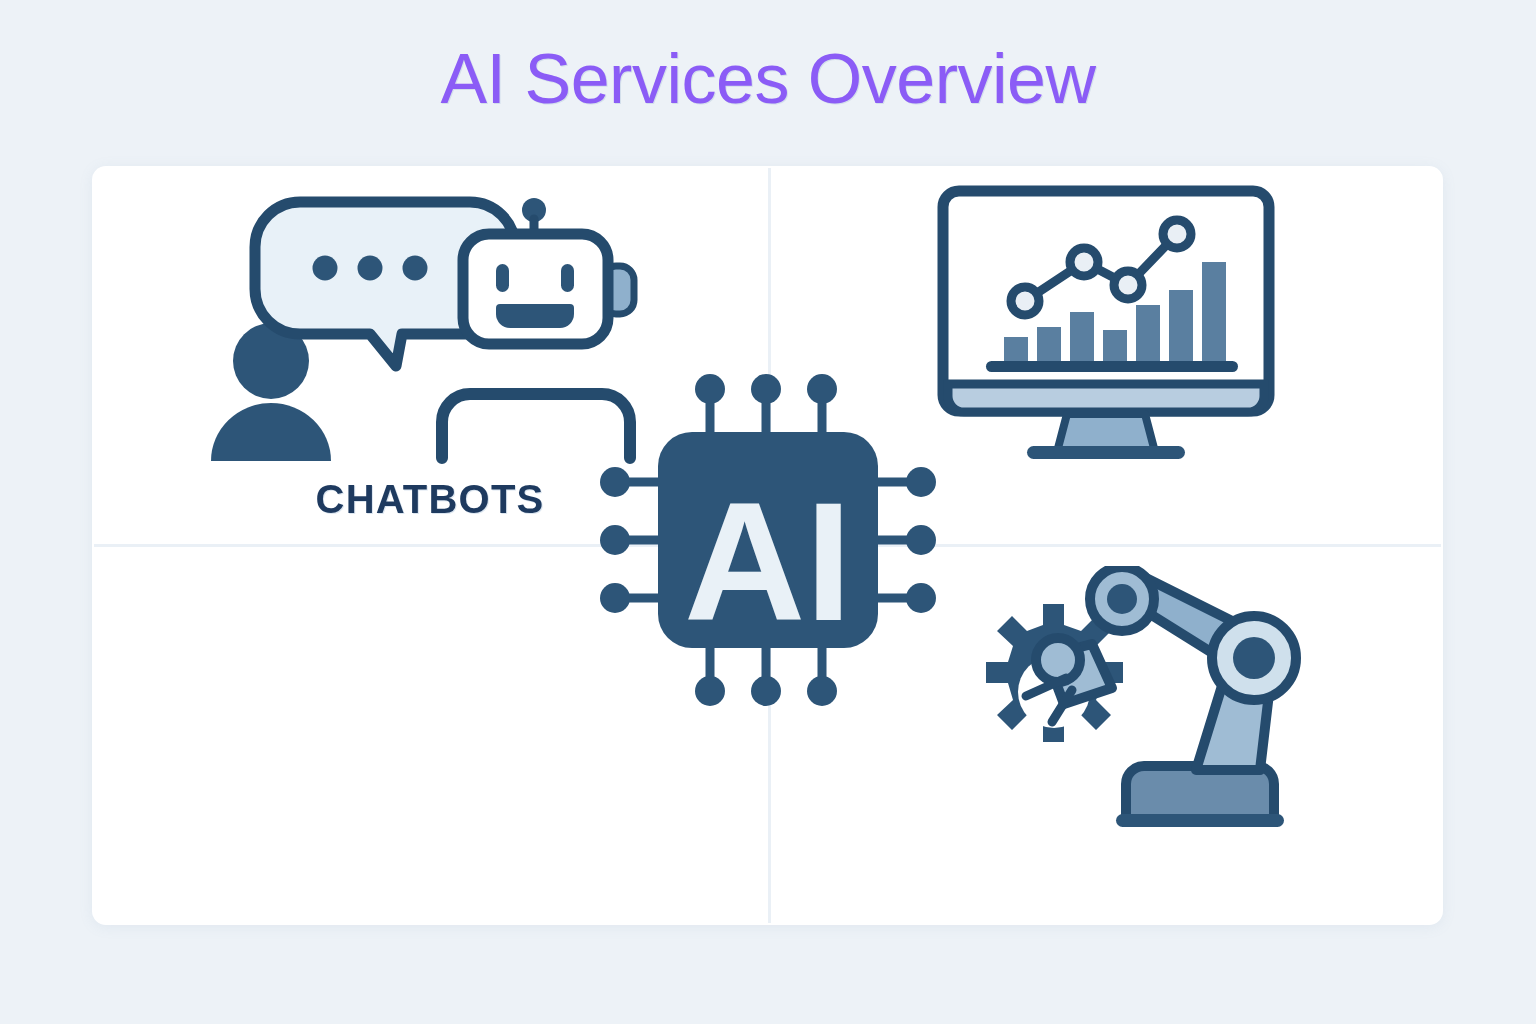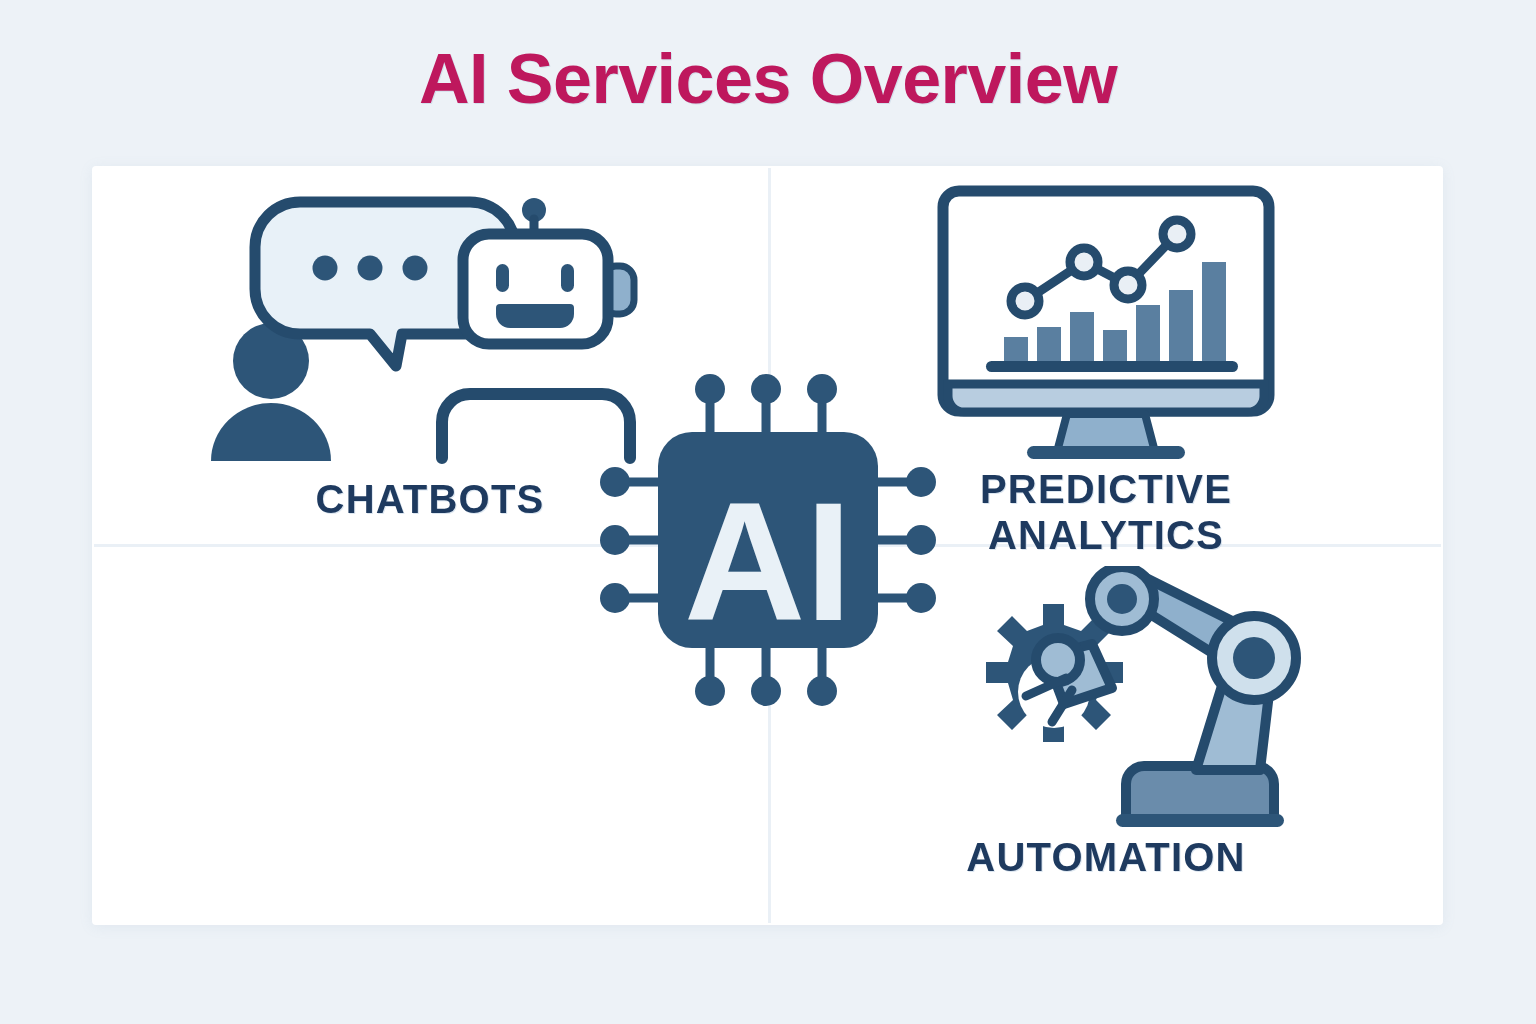--- a/index.html
+++ b/index.html
@@ -16,36 +16,36 @@
   }
 
   
   #page-title {
     position: absolute;
     top: 44px;
     left: 0;
     width: 1536px;
     text-align: center;
     font-size: 70px;
-    font-weight: bold;
+    font-weight: normal;
     letter-spacing: -0.5px;
-    color: #be185d;
+    color: #8b5cf6;
     line-height: 1.0;
     text-shadow: 1px 1px 0 rgba(180,200,220,0.45);
   }
 
   
   #card {
     position: absolute;
     left: 92px;
     top: 166px;
     width: 1351px;
     height: 759px;
     background: #ffffff;
-    border-radius: 4px;
+    border-radius: 14px;
     box-shadow: 0 2px 14px rgba(120,150,180,0.10);
   }
 
   
   .divider-v {
     position: absolute;
     left: 676px;
     top: 2px;
     width: 3px;
     height: 755px;
@@ -181,24 +181,20 @@
         </g>
         <g>
           <polyline points="89,117 148,78 192,101 241,50" fill="none" stroke="#254b6d" stroke-width="9" stroke-linejoin="round"></polyline>
           <circle cx="89" cy="117" r="14" fill="#e9eff5" stroke="#254b6d" stroke-width="9"></circle>
           <circle cx="148" cy="78" r="14" fill="#e9eff5" stroke="#254b6d" stroke-width="9"></circle>
           <circle cx="192" cy="101" r="14" fill="#e9eff5" stroke="#254b6d" stroke-width="9"></circle>
           <circle cx="241" cy="50" r="14" fill="#e9eff5" stroke="#254b6d" stroke-width="9"></circle>
         </g>
       </svg>
     </div>
-    <div class="quad-label">
-      <div>PREDICTIVE</div>
-      <div>ANALYTICS</div>
-    </div>
   </div>
 
 
   <div class="quad br">
     <div class="quad-art">
       <svg width="400" height="272" viewBox="0 0 400 272">
 
         <g>
           <path d="M80 116 l0 -20 l22 0 l5 -16 l-16 -15 l15 -15 l15 15 l16 -6 l0 -21 l21 0 l0 21 l17 6 l15 -15 l15 15 l-15 15 l6 16 l21 0 l0 21 l-21 0 l-6 17 l15 15 l-15 15 l-15 -15 l-17 6 l0 21 l-21 0 l0 -21 l-16 -6 l-15 15 l-15 -15 l16 -15 l-5 -17 l-22 0 z" fill="#2d5578"></path>
           <circle cx="148" cy="126" r="36" fill="#ffffff"></circle>
@@ -221,23 +217,20 @@
 
           <path d="M140 90 l46 -12 l20 44 l-48 16 z" fill="#9fbcd4" stroke="#254b6d" stroke-width="10" stroke-linejoin="round"></path>
           <circle cx="152" cy="94" r="22" fill="#9fbcd4" stroke="#254b6d" stroke-width="10"></circle>
 
           <g stroke="#254b6d" stroke-width="9" stroke-linecap="round">
             <line x1="120" y1="130" x2="160" y2="112"></line>
             <line x1="146" y1="156" x2="166" y2="124"></line>
           </g>
         </g>
       </svg>
-    </div>
-    <div class="quad-label">
-      <div>AUTOMATION</div>
     </div>
   </div>
 
 </div>
 
 <div id="center-chip">
   <svg width="356" height="340" viewBox="0 0 356 340">
     <g stroke="#2d5578" stroke-width="9" stroke-linecap="round">
 
       <line x1="120" y1="22" x2="120" y2="72"></line>

